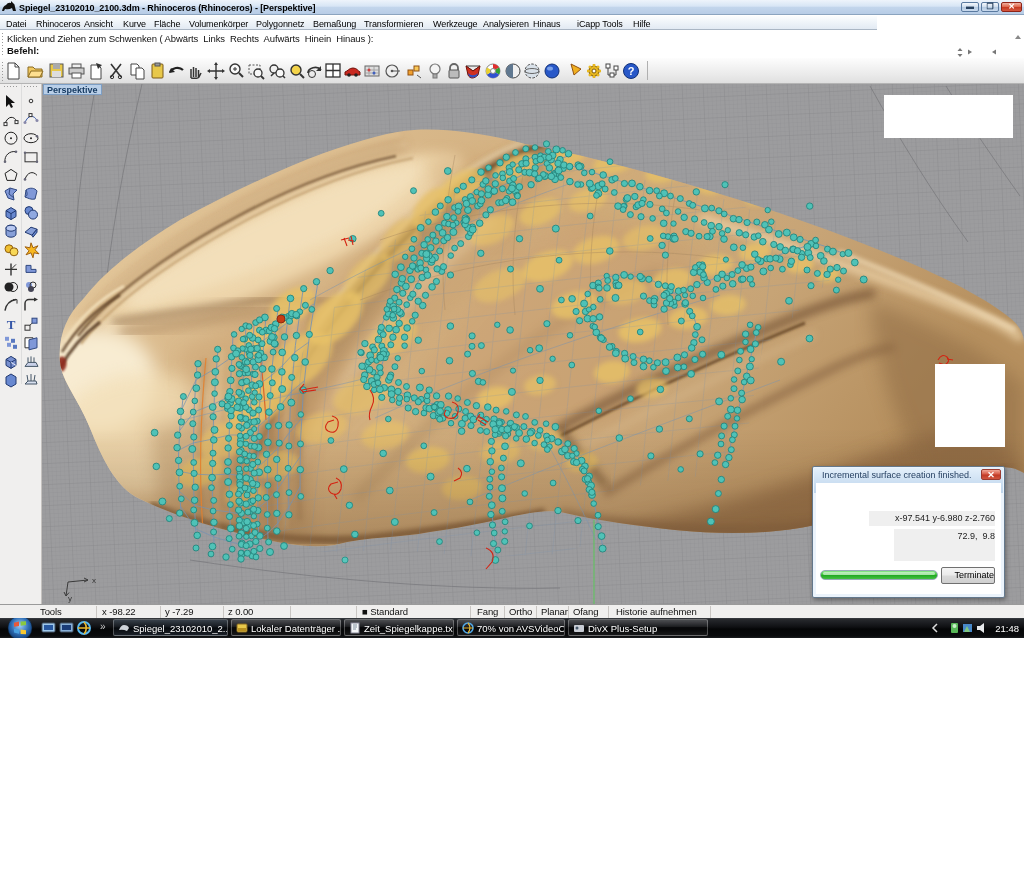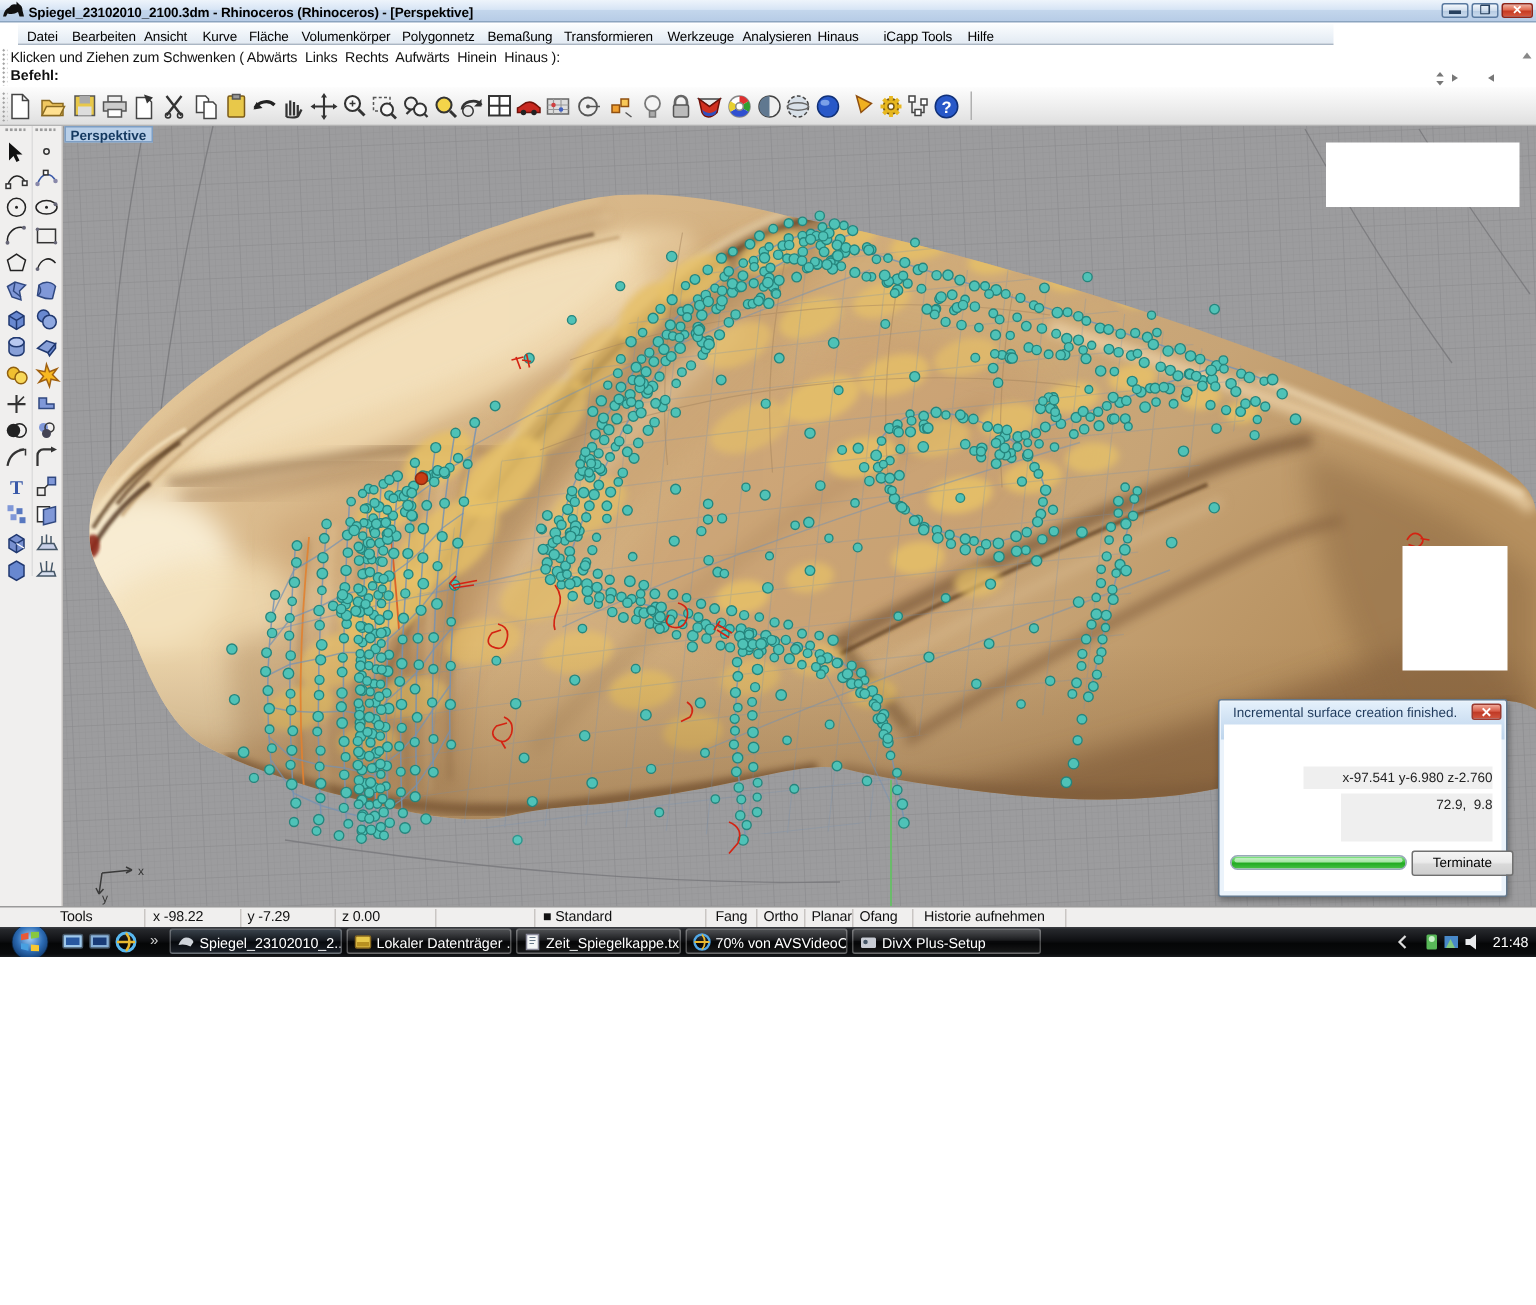--- a/index.html
+++ b/index.html
@@ -3,21 +3,21 @@
 html,body{margin:0;padding:0;background:#fff;width:1024px;height:870px;overflow:hidden}
 *{box-sizing:border-box}
 body{font-family:"Liberation Sans",sans-serif;-webkit-font-smoothing:antialiased}
 #shot{position:absolute;left:0;top:0;width:1024px;height:638px;background:#fff}
 #titlebar{position:absolute;left:0;top:0;width:1024px;height:15px;
  background:linear-gradient(#eef4fb 0%,#d7e5f5 45%,#c3d6ec 50%,#b7cce6 100%);
  border-bottom:1px solid #8ba4bf;font-size:9px;font-weight:bold;letter-spacing:-0.1px;color:#000}
 #titletxt{position:absolute;left:19px;top:2.5px}
 .wbtn{position:absolute;top:2px;height:10px;border:1px solid #5a7aa0;border-radius:2px;
  background:linear-gradient(#f4f8fc,#cfdded 50%,#b6cbe2 55%,#cadbee);font-size:8px;line-height:8px;text-align:center;color:#27405e}
-#menubar{position:absolute;left:12px;top:16px;width:877px;height:14px;
+#menubar{position:absolute;left:0;top:16px;width:877px;height:14px;
  background:linear-gradient(#fbfdfe,#e2eaf3);border-bottom:1px solid #aab6c4;font-size:9px;letter-spacing:-0.1px;color:#000}
 .mi{position:absolute;top:2.5px}
 #cmdarea{position:absolute;left:0;top:31px;width:1024px;height:38px;background:#fff;border-bottom:1px solid #a8a8a8}
 #cmdarea .grip{position:absolute;left:1px;top:1px;width:4px;height:25px;
  background-image:radial-gradient(circle,#9a9a9a 35%,transparent 40%);background-size:3px 3px}
 #cmd1{position:absolute;left:7px;top:1.5px;font-size:9.5px;letter-spacing:-0.1px;color:#111}
 #cmd2{position:absolute;left:7px;top:14px;font-size:9.5px;font-weight:bold;color:#111}
 #toolbar{position:absolute;left:0;top:58px;width:1024px;height:26px;
  background:linear-gradient(#fdfdfd,#e9e9e9 70%,#dfdfdf);border-bottom:1px solid #b4b4b4}
 #toolbar .grip{position:absolute;left:1px;top:3px;width:4px;height:20px;
@@ -46,38 +46,38 @@
  border:1px solid #64788c;border-radius:2px;box-shadow:1px 2px 4px rgba(0,0,0,0.35)}
 #dlgtitle{position:absolute;left:1px;top:1px;right:1px;height:25px;
  background:linear-gradient(#e4f0fb,#cfe1f3 50%,#bed5ec);color:#1f3a5c;font-size:9px;padding-left:8px;line-height:15px}
 #dlgclose{position:absolute;right:3px;top:2px;width:20px;height:11px;border:1px solid #9a3a30;border-radius:2px;
  background:linear-gradient(#f0a898,#d85c48 45%,#c03a26 55%,#d0543e);color:#fff;font-size:9px;line-height:10px;text-align:center;font-weight:bold}
 #dlgbody{position:absolute;left:3px;top:16px;right:3px;bottom:3px;background:#fff}
 .dfield{position:absolute;background:#efefef;font-size:9px;color:#222;text-align:right;line-height:15px}
 #dprog{position:absolute;left:4px;top:87px;width:118px;height:10px;border:1px solid #98a8b8;border-radius:5px;
  background:linear-gradient(#8ae88a,#3cc43c 45%,#22aa22 55%,#44c044);}
 #dprog i{position:absolute;left:2px;right:2px;top:1px;height:3px;border-radius:3px;background:rgba(255,255,255,0.55);display:block}
-#dterm{position:absolute;left:125px;top:84px;width:68px;height:17px;border:1px solid #707070;border-radius:2px;
- background:linear-gradient(#f4f4f4,#ebebeb 45%,#d9d9d9 55%,#cfcfcf);font-size:9px;text-align:center;line-height:15px;color:#000}
+#dterm{position:absolute;left:125px;top:84px;width:54px;height:17px;border:1px solid #707070;border-radius:2px;
+ background:linear-gradient(#f4f4f4,#ebebeb 45%,#d9d9d9 55%,#cfcfcf);font-size:9px;text-align:right;line-height:15px;color:#000}
 </style></head><body>
 <div id="shot">
 
   <div id="titlebar">
     <svg width="16" height="15" style="position:absolute;left:1px;top:0">
         <path d="M1,11 Q2,6 5,5 Q7,2 10,3 L10,1 L12,3 Q14,4 14,7 L15,11 L12,11 L11,8 Q8,10 4,9 L3,11 Z" fill="#111"></path>
       </svg>
     <div id="titletxt">Spiegel_23102010_2100.3dm - Rhinoceros (Rhinoceros) - [Perspektive]</div>
     <div class="wbtn" style="left:961px;width:18px">▬</div>
     <div class="wbtn" style="left:981px;width:18px">❐</div>
     <div class="wbtn" style="left:1001px;width:21px;background:linear-gradient(#f0b0a0,#e06a50 45%,#c63a22 55%,#d55840);border-color:#8e2418;color:#fff;font-weight:bold">✕</div>
   </div>
 
   <div id="menubar">
       <span class="mi" style="left:6px">Datei</span>
-      <span class="mi" style="left:36px">Bearbeiten</span>
+      <span class="mi" style="left:36px">Rhinoceros</span>
       <span class="mi" style="left:84px">Ansicht</span>
       <span class="mi" style="left:123px">Kurve</span>
       <span class="mi" style="left:154px">Fläche</span>
       <span class="mi" style="left:189px">Volumenkörper</span>
       <span class="mi" style="left:256px">Polygonnetz</span>
       <span class="mi" style="left:313px">Bemaßung</span>
       <span class="mi" style="left:364px">Transformieren</span>
       <span class="mi" style="left:433px">Werkzeuge</span>
       <span class="mi" style="left:483px">Analysieren</span>
       <span class="mi" style="left:533px">Hinaus</span>
@@ -1855,21 +1855,21 @@
     <div class="tbtn" style="left:344px;width:110px">
       <svg class="ti" viewBox="0 0 12 12">
           <rect x="2" y="1" width="8" height="10" fill="#f4f6f8" stroke="#889"></rect>
           <path d="M4,3h4M4,5h4M4,7h3" stroke="#678" stroke-width="0.8"></path>
         </svg>Zeit_Spiegelkappe.tx...</div>
     <div class="tbtn" style="left:457px;width:108px">
       <svg class="ti" viewBox="0 0 12 12">
           <circle cx="6" cy="6" r="5" fill="none" stroke="#50a8e8" stroke-width="1.6"></circle>
           <path d="M1,6h10M6,1a7.5,7.5 0 0,1 0,10" stroke="#e8b830" stroke-width="1.2" fill="none"></path>
         </svg>70% von AVSVideoC...</div>
-    <div class="tbtn" style="left:568px;width:126px">
+    <div class="tbtn" style="left:568px;width:140px">
       <svg class="ti" viewBox="0 0 12 12">
           <rect x="1" y="3" width="10" height="7" rx="1" fill="#c8ccd4"></rect>
           <circle cx="4" cy="6" r="1.5" fill="#456"></circle>
         </svg>DivX Plus-Setup</div>
     <svg width="100" height="20" style="position:absolute;left:925px;top:0">
       <path d="M12,6 l-4,4 4,4" stroke="#ddd" stroke-width="1.5" fill="none"></path>
       <rect x="26" y="5" width="7" height="10" rx="1" fill="#58b858"></rect>
       <circle cx="29.5" cy="8" r="2" fill="#c8f0c8"></circle>
       <rect x="38" y="6" width="9" height="8" fill="#4888c8"></rect>
       <path d="M39,14 l3,-6 3,6z" fill="#80c880"></path>

